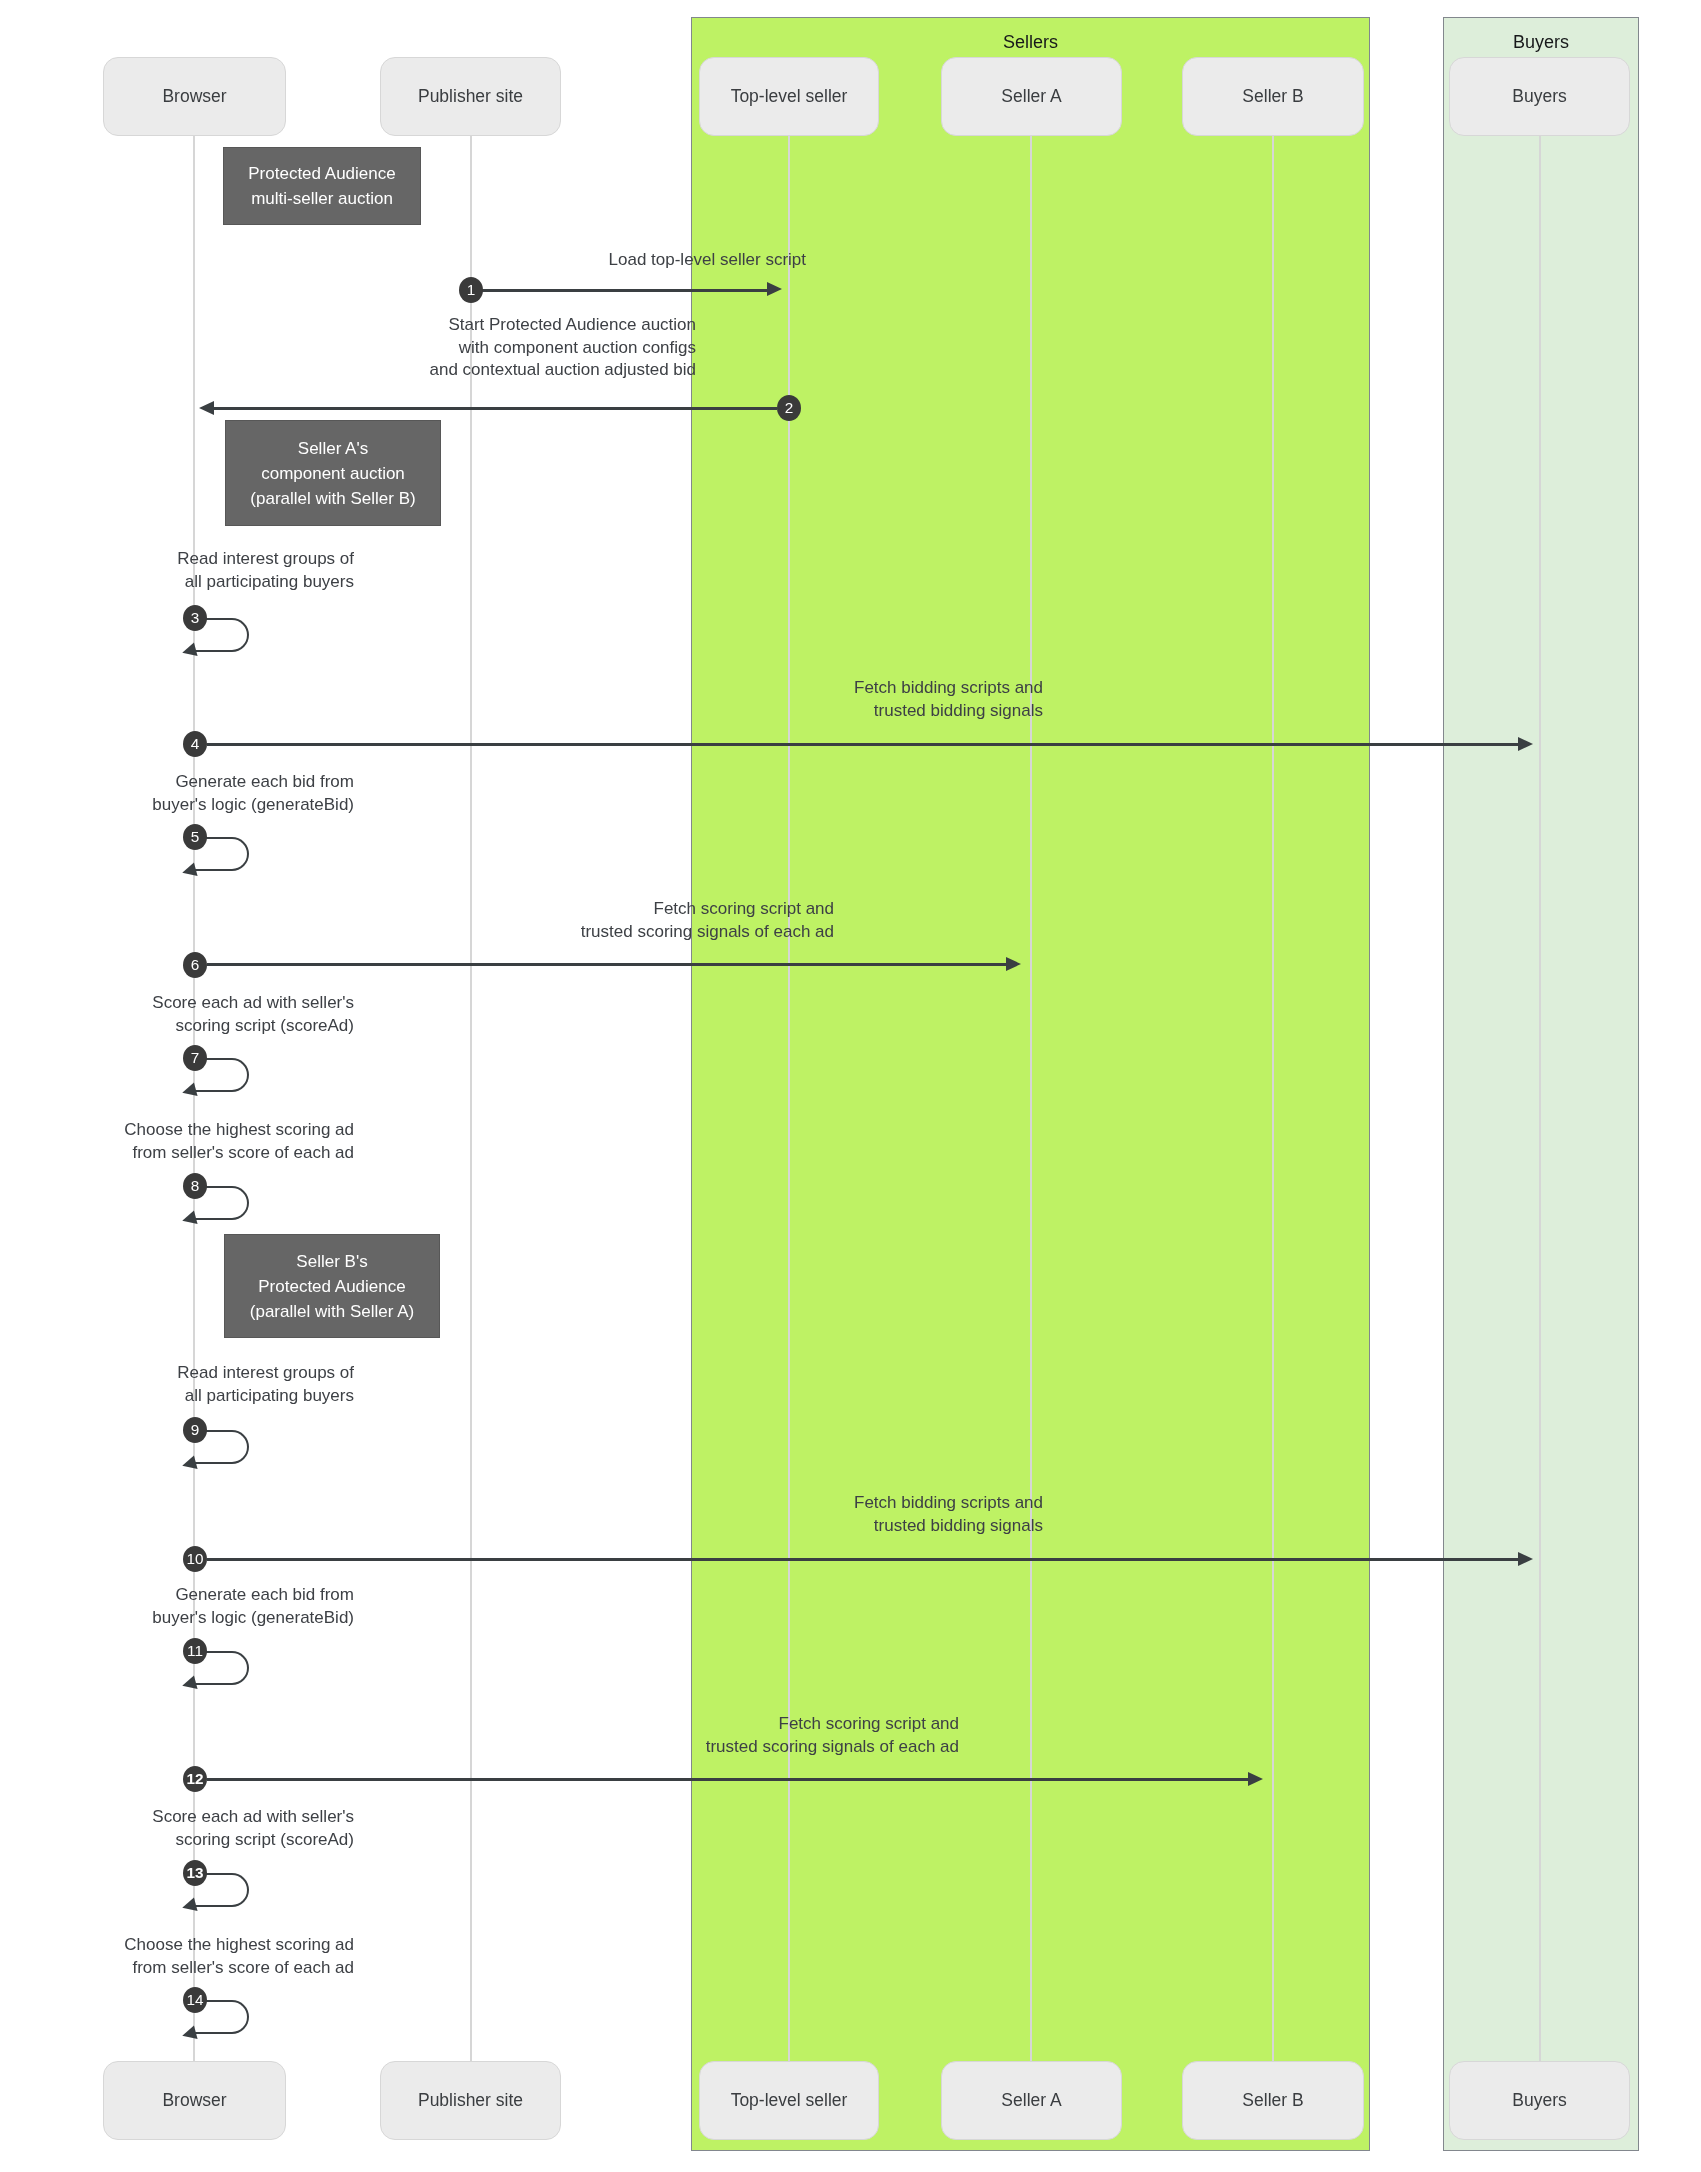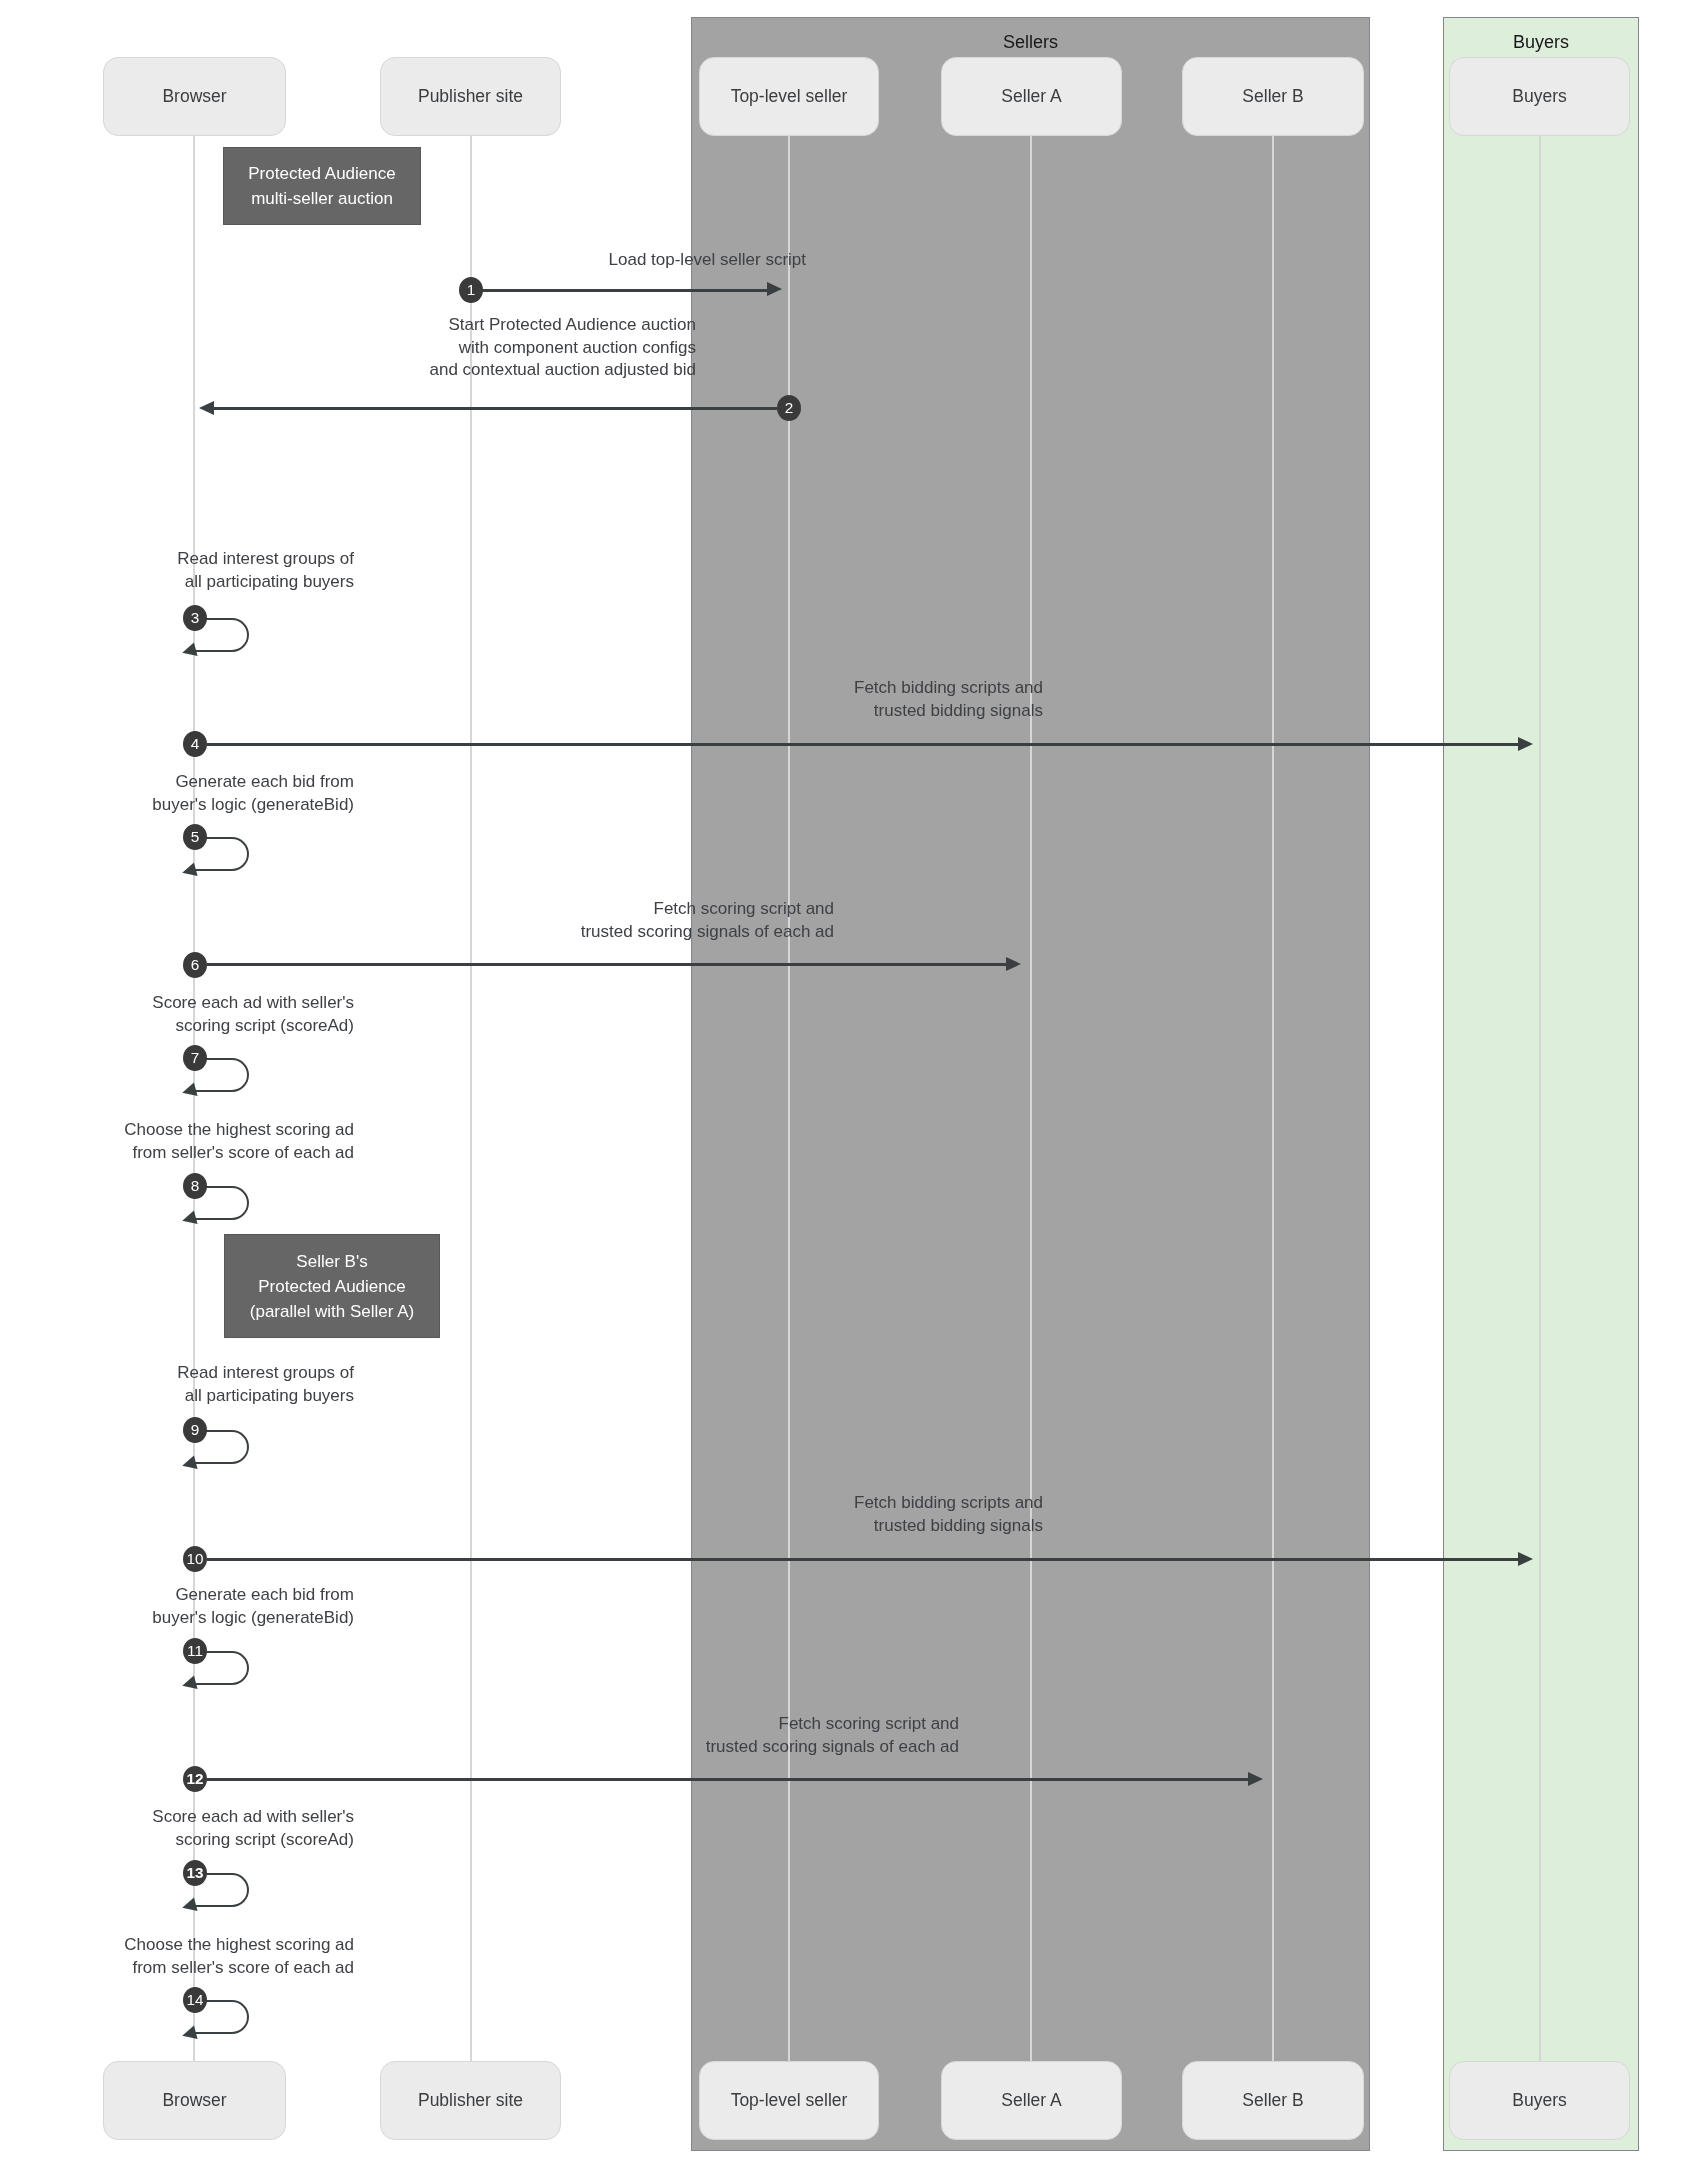--- a/index.html
+++ b/index.html
@@ -1,20 +1,20 @@
 <!DOCTYPE html>
 <html style="font-size:9px"><head>
 <meta charset="utf-8">
 <style>
   html, body { margin:0; padding:0; background:#ffffff; }
   body { width:1702px; height:2172px; font-family:"Liberation Sans", sans-serif; }
   #canvas { position:relative; width:1702px; height:2172px; background:#ffffff; overflow:hidden; }
 
   .group { position:absolute; border:1.7px solid #82878d; box-sizing:border-box; }
-  .group-sellers { background:#a3a3a3;padding-left:28px; }
+  .group-sellers { background:#bef264;padding-left:28px; }
   .group-buyers  { background:#ddeeda; }
   .group-label { position:absolute; top:13.6px; left:0; width:100%; text-align:center;
                  font-size:18px; color:#17181a; }
 
   .lifeline { position:absolute; width:2.3px; background:#d6d6d6; }
 
   .pbox { position:absolute; height:79px; background:#ebebeb; border:1.1px solid #d7d7d7;
           border-radius:15px; box-sizing:border-box; display:flex; align-items:center;
           justify-content:center; font-size:17.5px; color:#3a3d40; }
 
@@ -71,20 +71,23 @@
 
   <div class="pbox" style="left:103px;  top:2061px; width:183px;">Browser</div>
   <div class="pbox" style="left:380px;  top:2061px; width:181px;">Publisher site</div>
   <div class="pbox" style="left:699px; top:2061px; width:180px;">Top-level seller</div>
   <div class="pbox" style="left:941px; top:2061px; width:181px;">Seller A</div>
   <div class="pbox" style="left:1182px; top:2061px; width:182px;">Seller B</div>
   <div class="pbox" style="left:1449px; top:2061px; width:181px;">Buyers</div>
 
   <div class="note" style="left:223px; top:147px;  width:198px; height:78px;">Protected Audience
 multi-seller auction</div>
+  <div class="note" style="left:225px; top:420px;  width:216px; height:106px;">Seller A's
+component auction
+(parallel with Seller B)</div>
   <div class="note" style="left:224px; top:1234px; width:216px; height:104px;">Seller B's
 Protected Audience
 (parallel with Seller A)</div>
 
   <div class="msg-label" style="left:455px; top:249px; width:351px;">Load top-level seller script</div>
   <div class="arrow-line" style="left:479px; top:289px; width:290px;"></div>
   <div class="ah-right" style="left:767px; top:282px;"></div>
   <div class="num" style="left:459px; top:277px;">1</div>
 
   <div class="msg-label" style="left:289px; top:314px; width:407px;">Start Protected Audience auction

